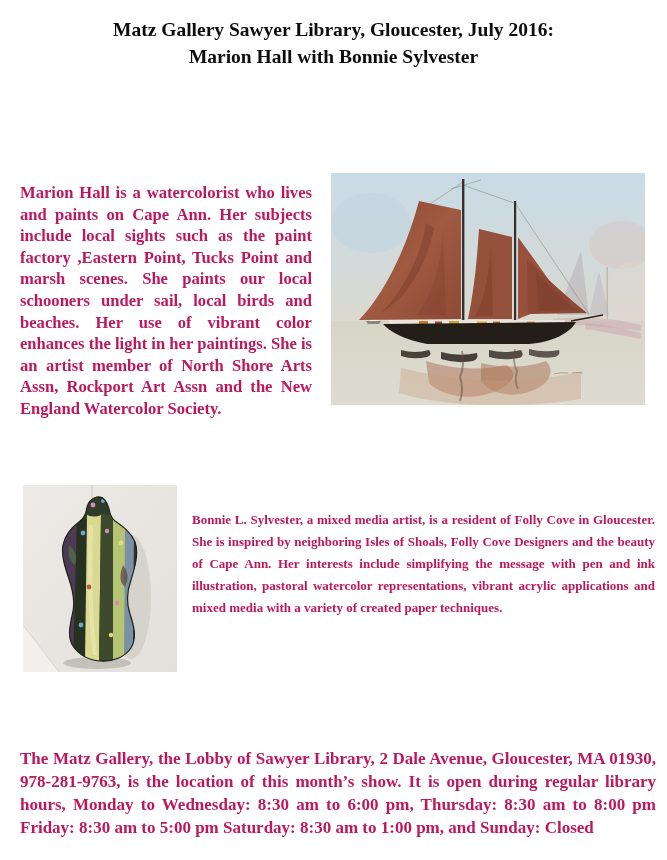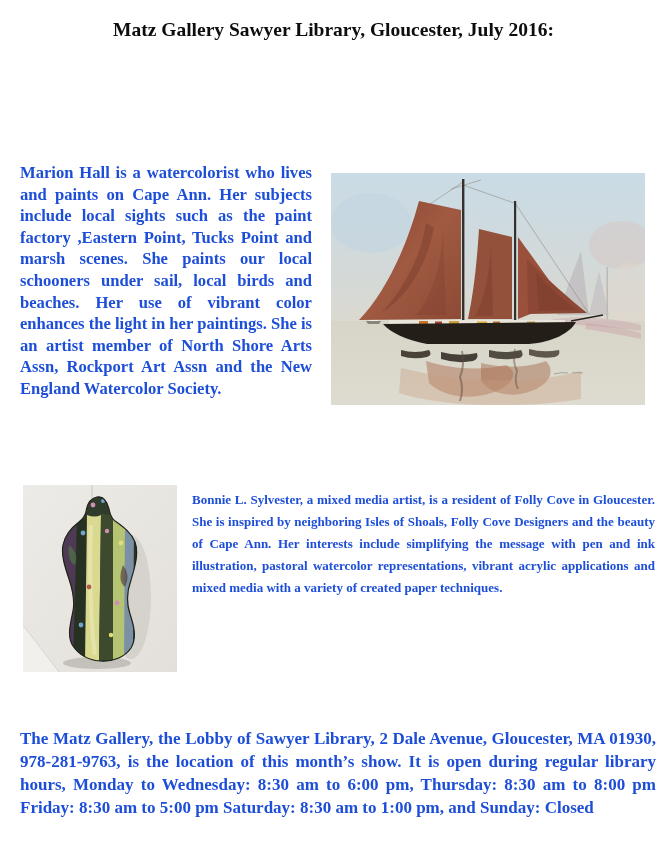--- a/index.html
+++ b/index.html
@@ -13,21 +13,22 @@
     padding-left:41px;
   }
   .title {
     position:absolute; top:16px; left:0; width:667px;
     text-align:center; font-weight:bold;
     font-size:19.5px; line-height:27px;
   }
   .body-par {
     font-weight:bold;
     text-align:justify;
-    color:#1d4ed8;
+    color:#be185d;
+    margin-top:20px;
   }
   .marion-text {
     position:absolute; left:20px; top:162px; width:292px;
     font-size:16.6px; line-height:21.6px;
   }
   .bonnie-text {
     position:absolute; left:192px; top:489px; width:463px;
     font-size:13px; line-height:22px;
   }
   .footer-text {
@@ -42,20 +43,21 @@
   }
   svg { display:block; }
 </style>
 </head>
 <body>
 
 <div class="page">
 
   <div class="title">
     <div>Matz Gallery Sawyer Library, Gloucester, July 2016:</div>
+    <div>Marion Hall with Bonnie Sylvester</div>
   </div>
 
   <div class="body-par marion-text">Marion Hall is a watercolorist who lives and paints on Cape Ann.  Her subjects include local sights such as the paint factory ,Eastern Point, Tucks Point and marsh scenes.  She paints our local schooners under sail, local birds and beaches.  Her use of vibrant color enhances the light in her paintings.  She is an artist member of North Shore Arts Assn, Rockport Art Assn and the New England Watercolor Society.</div>
 
   <div class="boat-img">
     <svg width="314" height="232" viewBox="0 0 314 232">
       <defs>
         <linearGradient id="sky" x1="0" y1="0" x2="0" y2="1">
           <stop offset="0" stop-color="#c9dbe6"></stop>
           <stop offset="0.75" stop-color="#d5d9d6"></stop>

